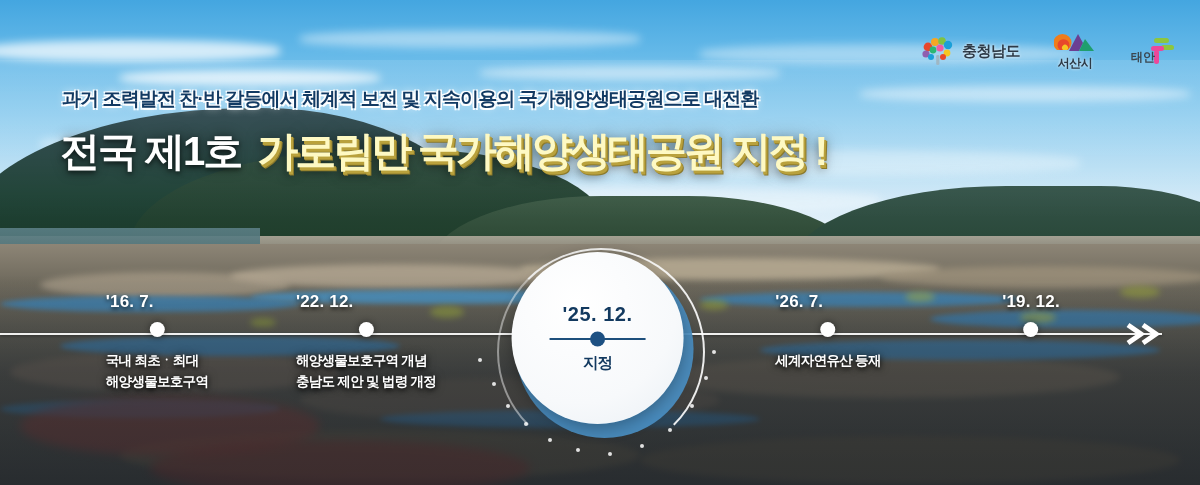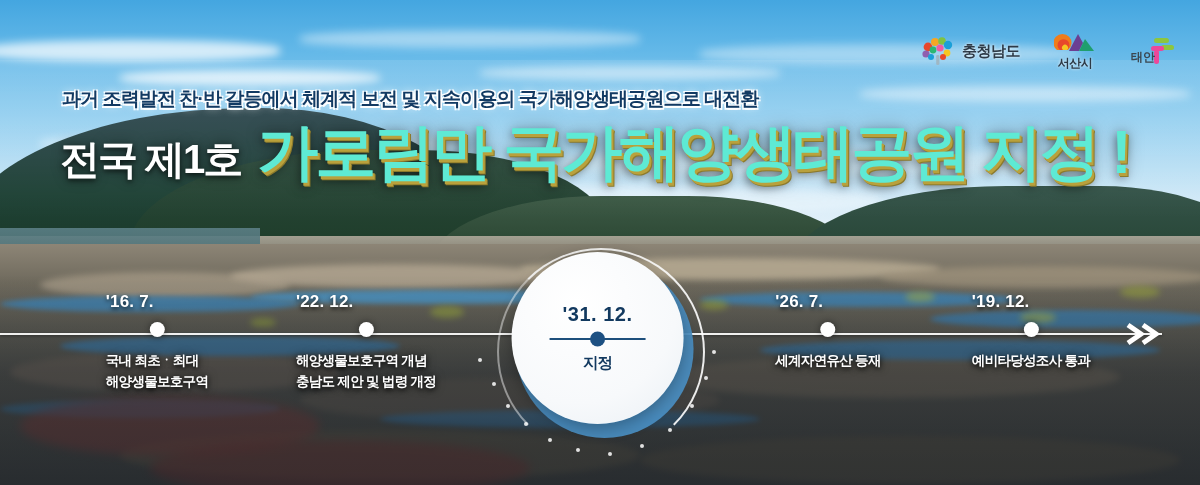--- a/index.html
+++ b/index.html
@@ -135,22 +135,22 @@
   .title-row {
     position: absolute; left: 60px; top: 124px;
     display: flex; align-items: baseline; white-space: nowrap;
   }
   .t-white {
     font-size: 40px; font-weight: bold; color: #ffffff; letter-spacing: -2px;
     text-shadow: 0 2px 5px rgba(0,0,0,.65), 0 0 14px rgba(0,0,0,.45);
   }
   .t-yellow {
     margin-left: 16px;
-    font-size: 61px; font-weight: bold; letter-spacing: -3px; line-height: .95;
-    color: #5eead4;
+    font-size: 41px; font-weight: bold; letter-spacing: -3px; line-height: .95;
+    color: #fef9c3;
     text-shadow:
       2px 3px 0 #b9a13c, 3px 4px 0 #8c7a2c,
       0 4px 10px rgba(0,0,0,.55), 0 0 18px rgba(0,0,0,.35);
   }
 
   
   .timeline-axis {
     position: absolute; left: 0; top: 333px; width: 1162px; height: 2px;
     background: rgba(255,255,255,.92);
     box-shadow: 0 1px 3px rgba(0,0,0,.4);
@@ -370,30 +370,27 @@
     <div class="ms-date">'26. 7.</div>
     <div class="ms-dot"></div>
     <div class="ms-desc">
       <div>세계자연유산 등재</div>
     </div>
   </div>
 
   <div class="milestone" style="left:1031px; top:292px;">
     <div class="ms-date">'19. 12.</div>
     <div class="ms-dot"></div>
-    <div class="ms-desc">
-      <div>예비타당성조사 통과</div>
-    </div>
   </div>
 
   <div class="hl-wrap">
     <div class="hl-arc"></div>
     <div class="hl-ring"></div>
     <div class="hl-circle">
-      <div class="hl-date">'31. 12.</div>
+      <div class="hl-date">'25. 12.</div>
       <div class="hl-axis">
         <div class="hl-axis-dot"></div>
       </div>
       <div class="hl-desc">
         <div>지정</div>
       </div>
     </div>
   </div>
 
 </div>

